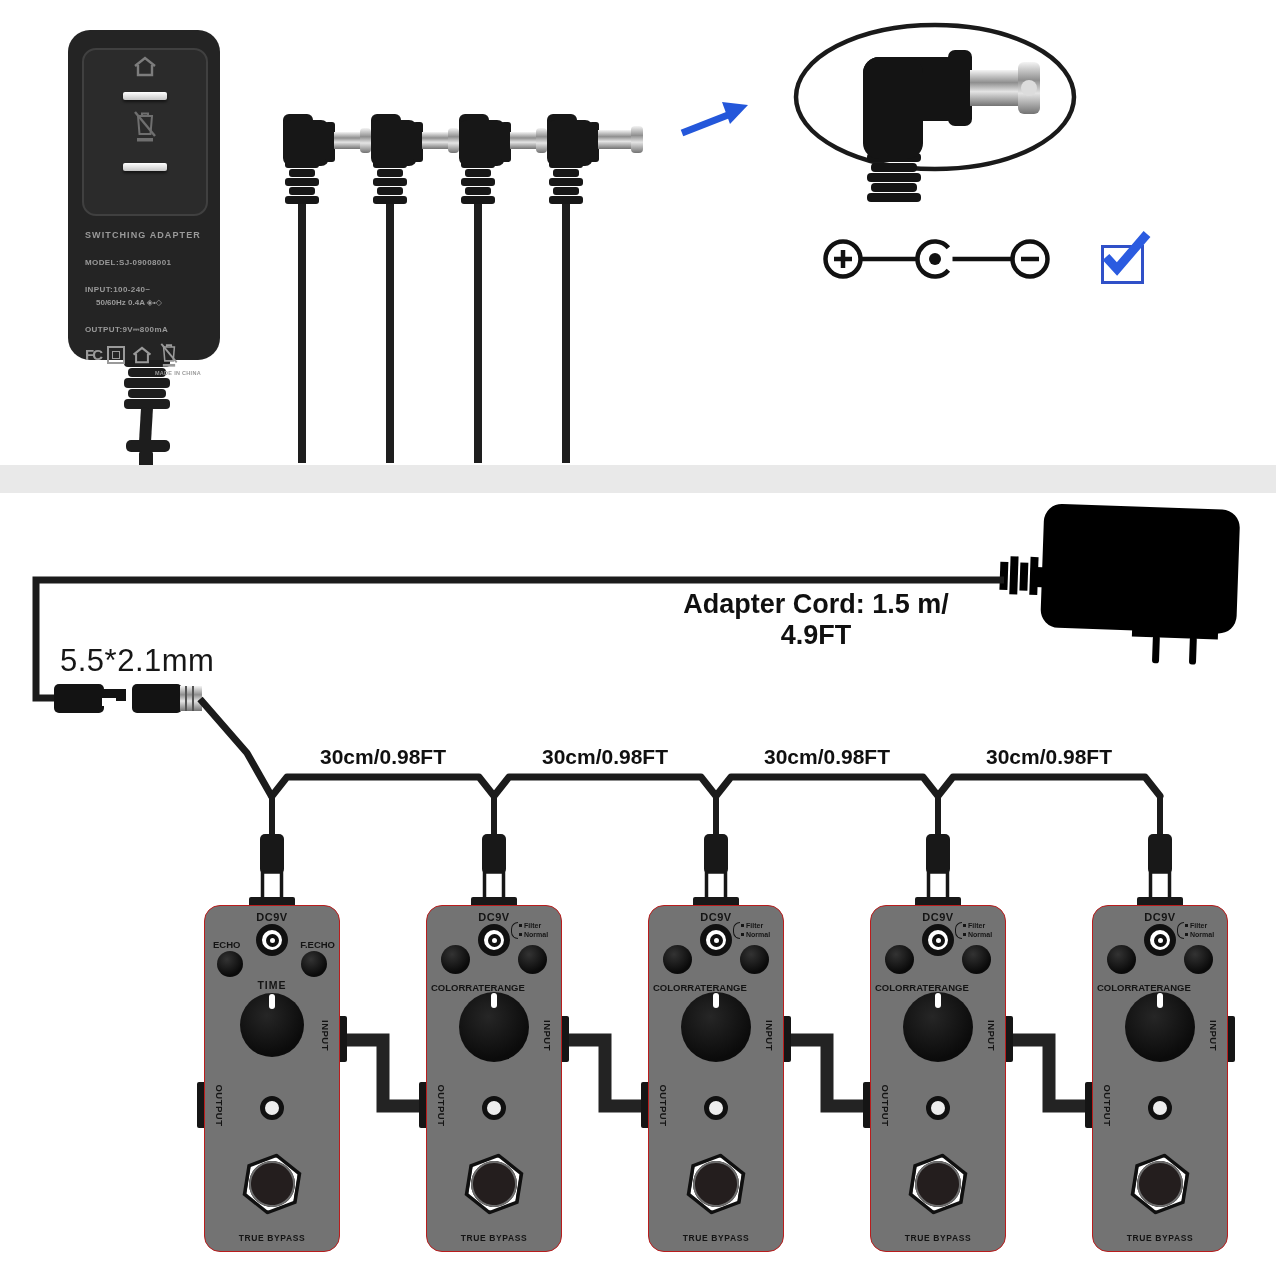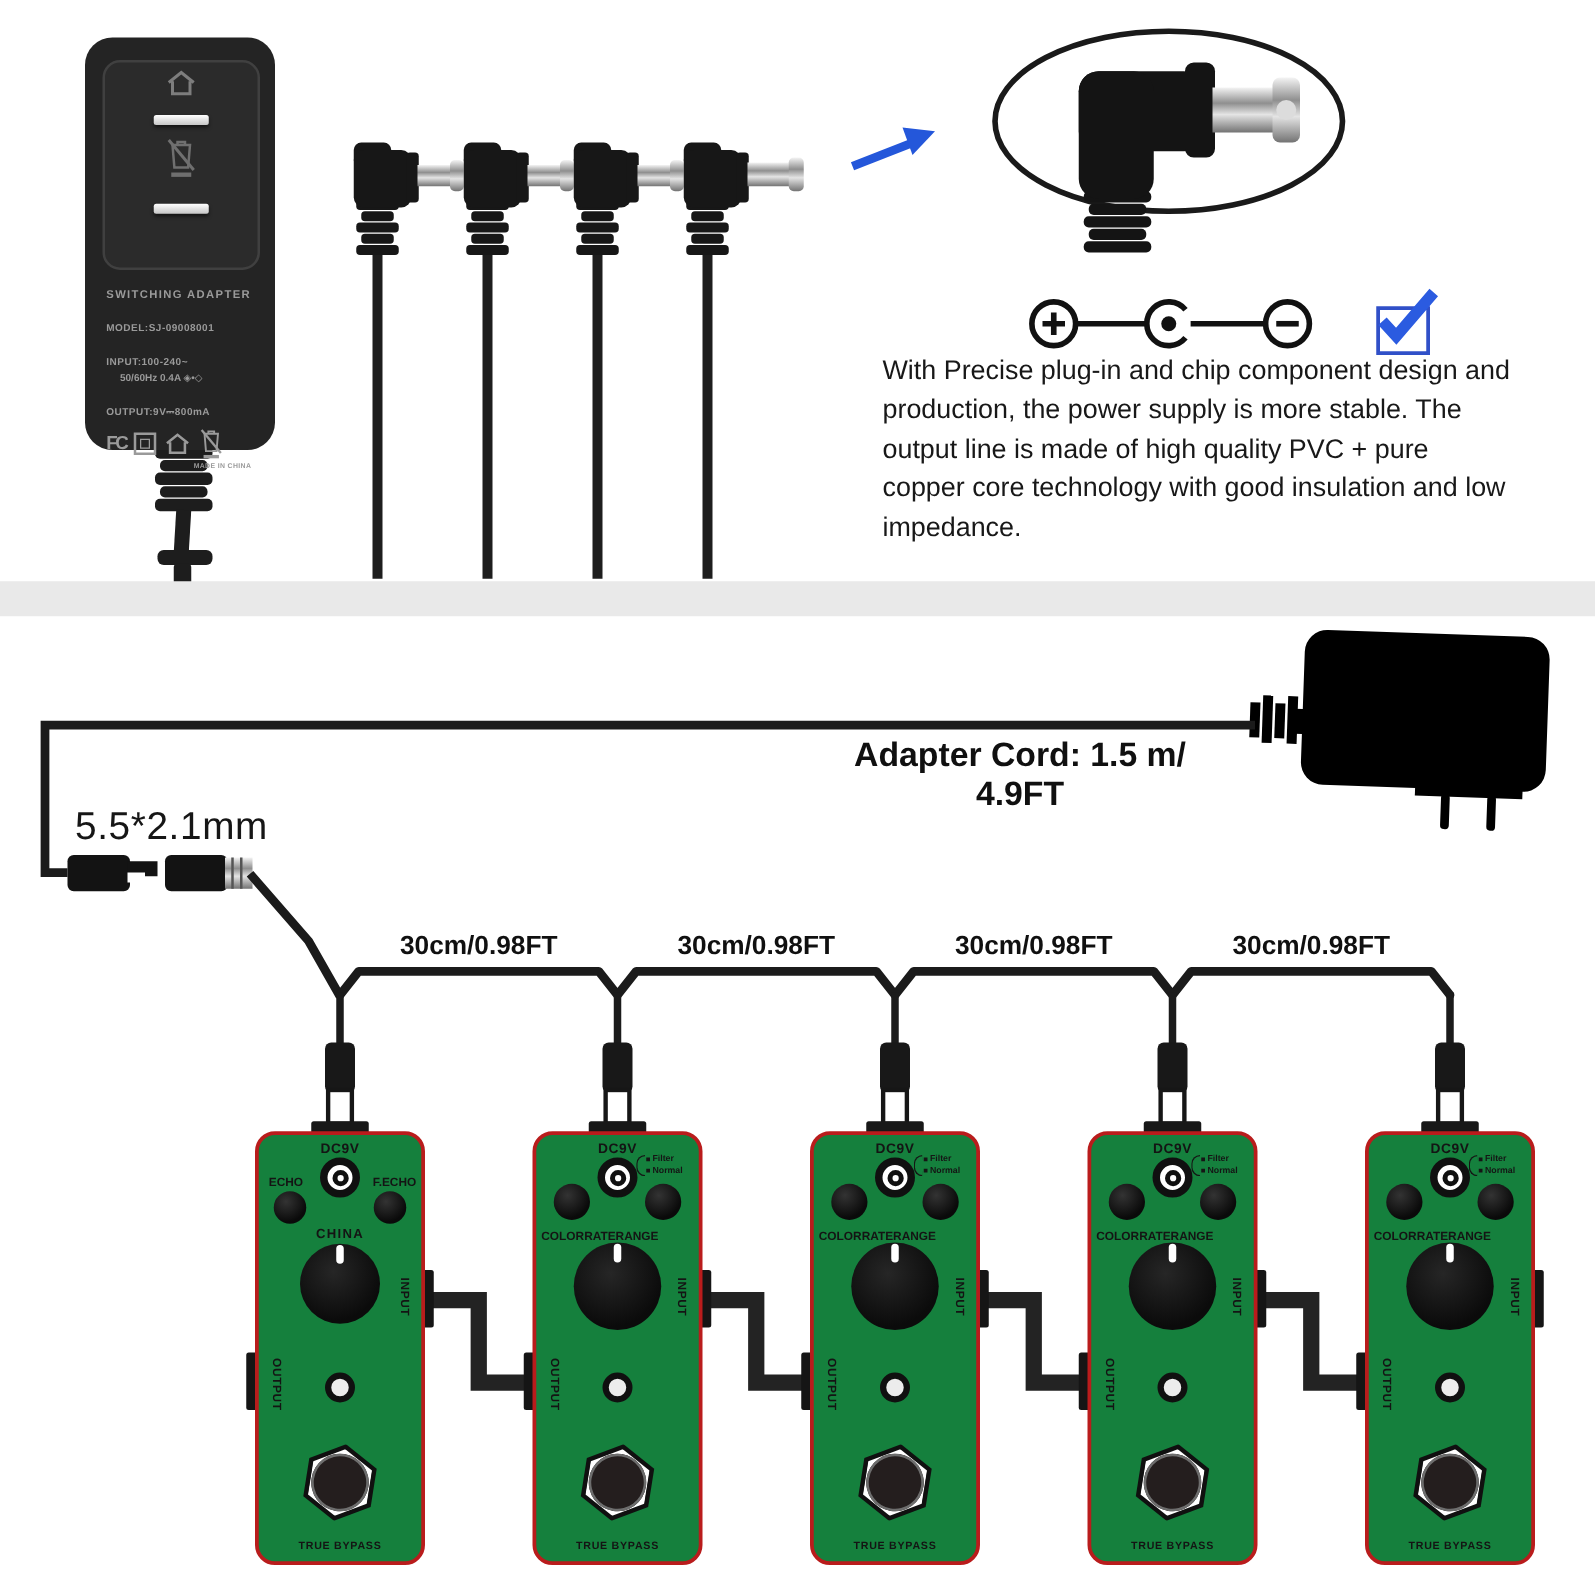--- a/index.html
+++ b/index.html
@@ -35,21 +35,21 @@
   #checkbox{left:1101px;top:245px;width:37px;height:33px;border:3.5px solid #3050c8;background:#fff}
   #checkmark{left:1094px;top:225px}
 
   
   #lbl-adapter-cord{left:648px;top:589px;width:336px;text-align:center;font-size:27px;font-weight:bold;color:#101010}
   #lbl-plug-size{left:60px;top:643px;font-size:31px;font-weight:400;letter-spacing:.5px;color:#161616}
   #lbl-daisy{left:295px;top:671px;font-size:26px;font-weight:bold;color:#101010}
   .seg{top:745px;width:200px;text-align:center;font-size:21px;font-weight:bold;color:#101010}
 
   
-  .pedal{position:absolute;top:905px;width:136px;height:347px;background:#15803d;border:3px solid #b91c1c;
+  .pedal{position:absolute;top:905px;width:136px;height:347px;background:#737373;border:1px solid #b91c1c;
          border-radius:16px;box-sizing:border-box}
   .dc{position:absolute;top:5px;left:0;width:100%;text-align:center;font-size:11px;font-weight:bold;letter-spacing:.5px}
   .dc-jack{position:absolute;top:18px;left:50%;margin-left:-16px;width:32px;height:32px;border:6px solid #101010;
            border-radius:50%;box-sizing:border-box;background:#fff;display:flex;align-items:center;justify-content:center}
   .dc-jack-in{width:13px;height:13px;border:4px solid #101010;border-radius:50%;box-sizing:border-box;background:#fff}
   .small-knob{position:absolute;width:29px;height:29px;border-radius:50%;
               background:radial-gradient(circle at 38% 32%,#333 0%,#0a0a0a 68%)}
   .sk-l{left:14px;top:39px}.sk-r{right:14px;top:39px}
   .pA .small-knob{width:26px;height:26px}
   .pA .sk-l{left:12px;top:45px}.pA .sk-r{right:12px;top:45px}
@@ -326,43 +326,38 @@
         </svg>
       </div>
       <div id="wl-made">MADE IN CHINA</div>
     </div>
   </div>
 
   <div id="checkbox" class="abs"></div>
   <svg id="checkmark" class="abs" width="64" height="54" viewBox="0 0 64 54">
     <polyline points="12,32 23,44 53,9" stroke="#2b5be0" stroke-width="9" fill="none"></polyline>
   </svg>
-  <div id="desc" class="abs">With Precise plug-in and chip component design and
-production, the power supply is more stable. The
-output line is made of high quality PVC + pure
-copper core technology with good insulation and low
-impedance.</div>
 
   <div id="lbl-adapter-cord" class="abs">Adapter Cord: 1.5 m/ 4.9FT</div>
   <div id="lbl-plug-size" class="abs">5.5*2.1mm</div>
   <div class="seg abs" style="left:283px">30cm/0.98FT</div>
   <div class="seg abs" style="left:505px">30cm/0.98FT</div>
   <div class="seg abs" style="left:727px">30cm/0.98FT</div>
   <div class="seg abs" style="left:949px">30cm/0.98FT</div>
 
   <div class="pedal pA" style="left:204px">
     <div class="dc">DC9V</div>
     <div class="dc-jack">
         <div class="dc-jack-in"></div>
       </div>
     <div class="p1-left">ECHO</div>
     <div class="p1-right">F.ECHO</div>
     <div class="small-knob sk-l"></div>
     <div class="small-knob sk-r"></div>
-    <div class="p1-time">CHINA</div>
+    <div class="p1-time">TIME</div>
     <div class="big-knob"></div>
     <div class="side-label input-label">INPUT</div>
     <div class="side-label output-label">OUTPUT</div>
     <div class="led"></div>
     <div class="hex">
         <div class="hexin">
           <div class="hexc"></div>
         </div>
       </div>
     <div class="bypass">TRUE BYPASS</div>

